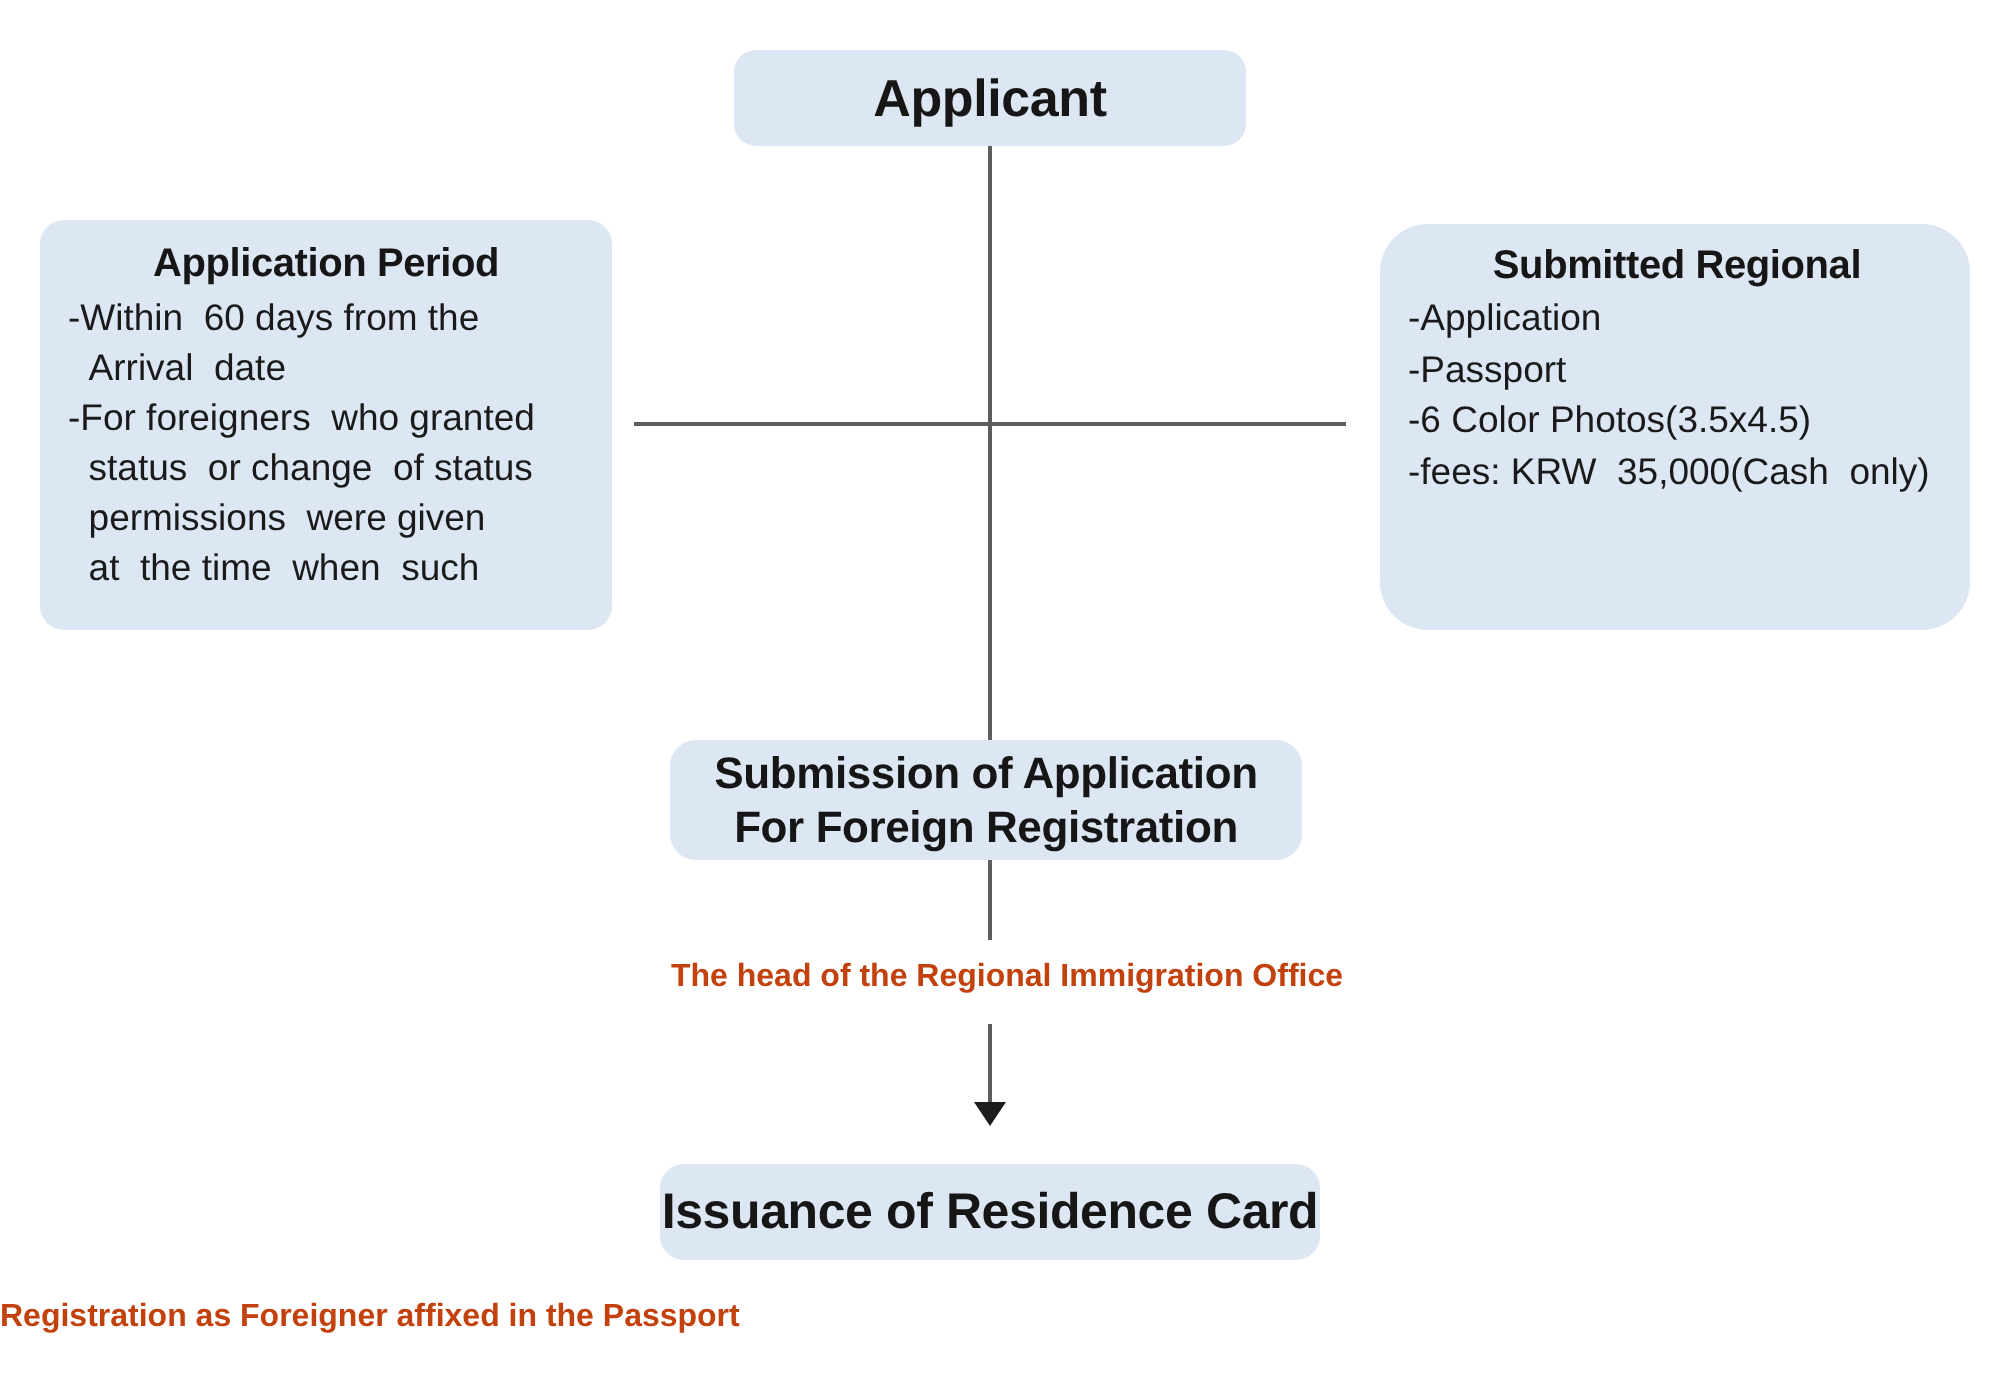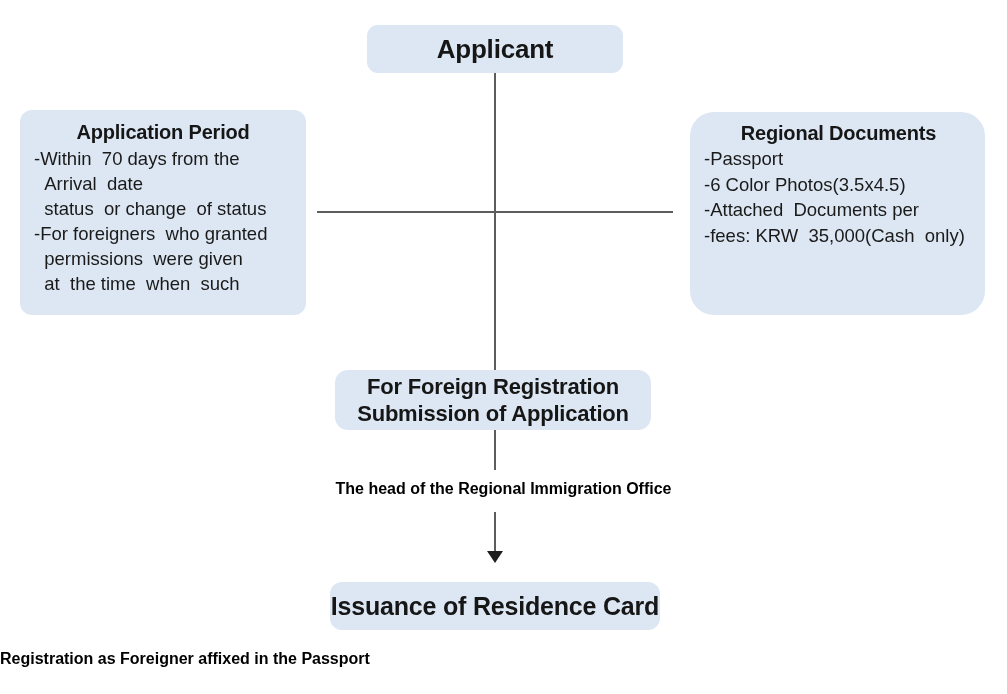--- a/index.html
+++ b/index.html
@@ -113,21 +113,21 @@
     height: 48px;
     border-radius: 12px;
   }
   #node-issuance .node-title { font-size: 25px; }
 
   
   .caption {
     position: absolute;
     font-weight: bold;
     font-size: 16px;
-    color: #000000;
+    color: #c2410c;
     white-space: nowrap;
   }
   #caption-office { left: 0; top: 480px; width: 1007px; text-align: center; }
   #caption-registration { left: 0; top: 650px; width: 1007px; text-align: left; }
 
   
   .line-v {
     position: absolute;
     width: 2px;
     background: #5d5d5d;
@@ -163,42 +163,42 @@
   <div class="line-v" id="arrow-down-stem"></div>
   <div id="arrow-down-head"></div>
 
   <div class="node center" id="node-applicant">
     <span class="node-title">Applicant</span>
   </div>
 
   <div class="node" id="node-application-period">
     <span class="node-title">Application Period</span>
     <ul class="detail-list">
-      <li>-Within  70 days from the</li>
+      <li>-Within  60 days from the</li>
       <li>  Arrival  date</li>
+      <li>-For foreigners  who granted</li>
       <li>  status  or change  of status</li>
-      <li>-For foreigners  who granted</li>
       <li>  permissions  were given</li>
       <li>  at  the time  when  such</li>
     </ul>
   </div>
 
   <div class="node" id="node-submitted-documents">
-    <span class="node-title">Regional Documents</span>
+    <span class="node-title">Submitted Regional</span>
     <ul class="detail-list">
+      <li>-Application</li>
       <li>-Passport</li>
       <li>-6 Color Photos(3.5x4.5)</li>
-      <li>-Attached  Documents per</li>
       <li>-fees: KRW  35,000(Cash  only)</li>
     </ul>
   </div>
 
   <div class="node center" id="node-submission">
+    <span class="node-title">Submission of Application</span>
     <span class="node-title">For Foreign Registration</span>
-    <span class="node-title">Submission of Application</span>
   </div>
 
   <div class="caption" id="caption-office">The head of the Regional Immigration Office</div>
 
   <div class="node center" id="node-issuance">
     <span class="node-title">Issuance of Residence Card</span>
   </div>
 
   <div class="caption" id="caption-registration">Registration as Foreigner affixed in the Passport</div>
 

